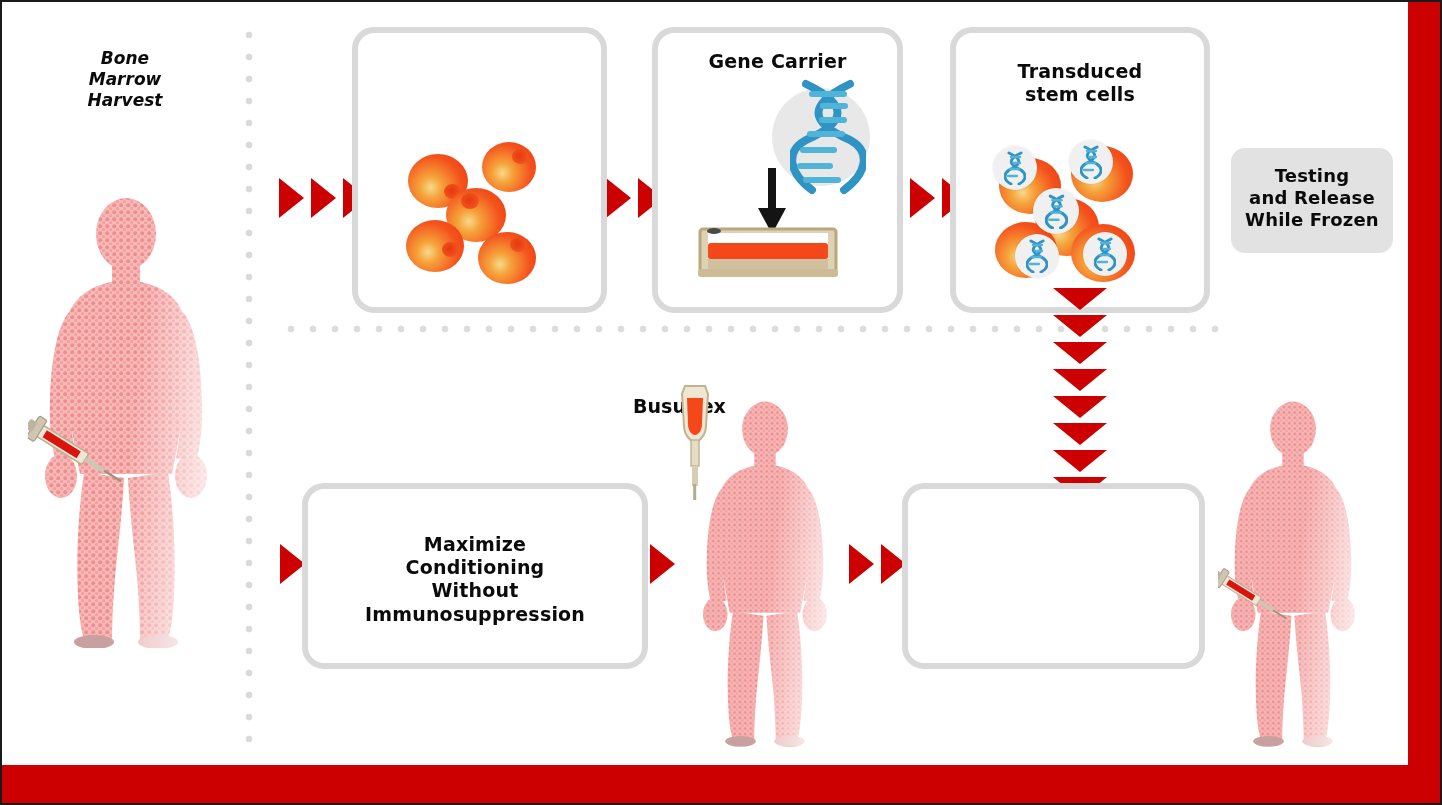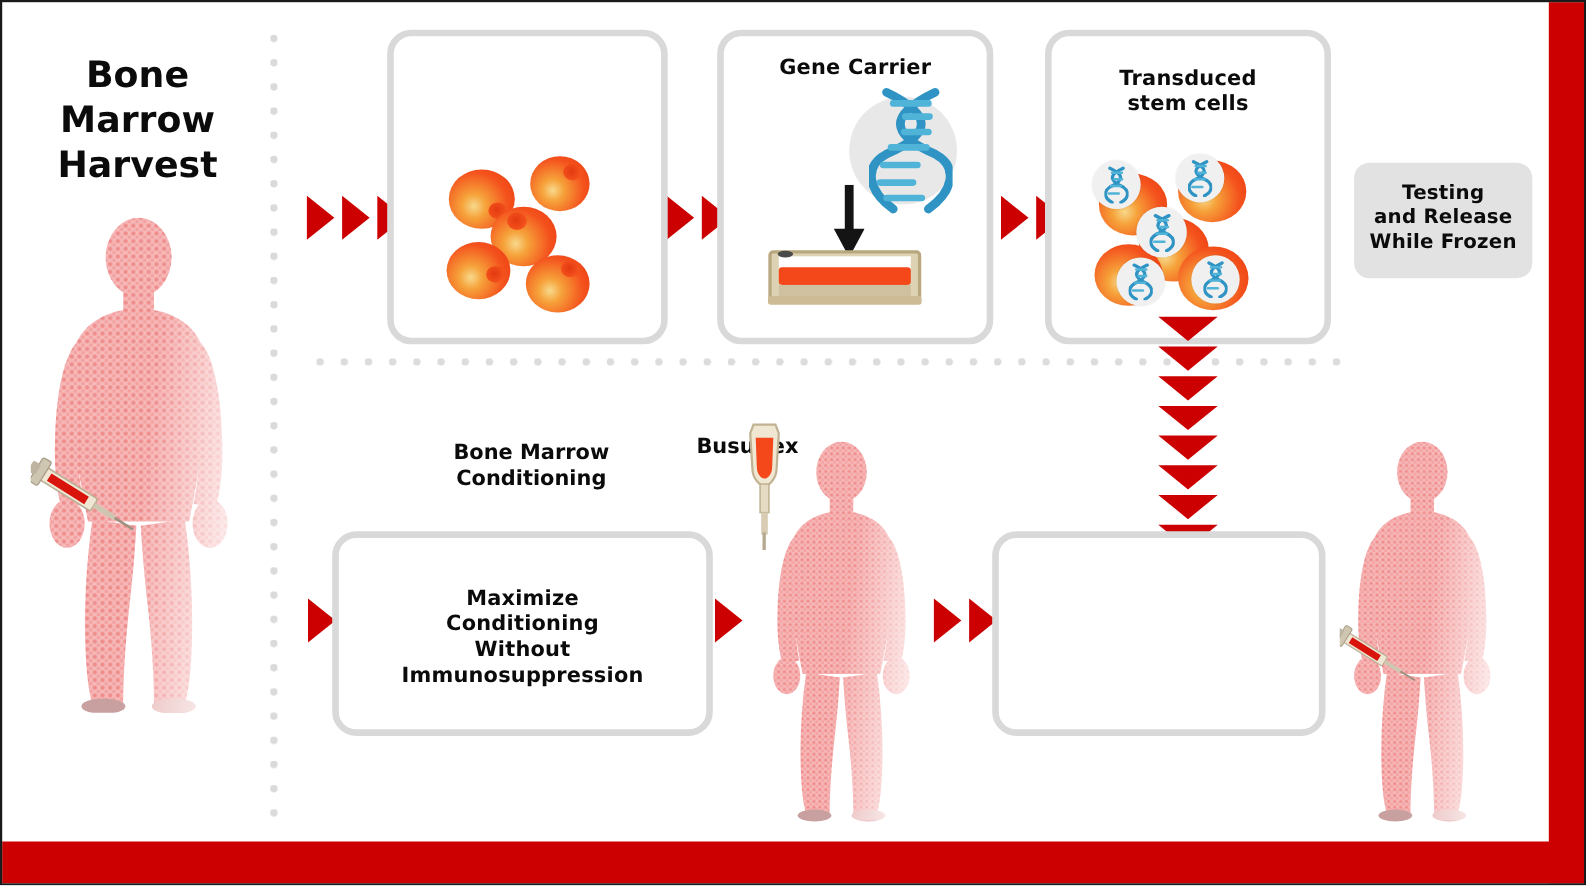--- a/index.html
+++ b/index.html
@@ -126,21 +126,21 @@
 </head>
 <body>
 
 <div id="page">
 
   <div class="frame-white-inner"></div>
 
   <div class="dots-v"></div>
   <div class="dots-h"></div>
 
-  <div class="free-label" style="left:20px;top:48px;width:210px;font-size:33px;white-space:pre-line;">Bone
+  <div class="free-label" style="left:20px;top:48px;width:210px;font-size:17px;white-space:pre-line;font-style:italic;">Bone
 Marrow
 Harvest</div>
 
   <div class="person" style="left:28px;top:196px;">
     <svg width="196" height="452" viewBox="0 0 196 452">
       <defs>
         <pattern id="stip" width="7" height="7" patternUnits="userSpaceOnUse">
           <rect width="7" height="7" fill="#f7b8b8"></rect>
           <circle cx="2.2" cy="2.2" r="2.0" fill="#ef8d8d"></circle>
           <circle cx="5.6" cy="5.6" r="1.7" fill="#f3a0a0"></circle>
@@ -369,22 +369,20 @@
     <div class="chev-d"></div>
     <div class="chev-d"></div>
     <div class="chev-d"></div>
     <div class="chev-d"></div>
     <div class="chev-d"></div>
     <div class="chev-d"></div>
     <div class="chev-d"></div>
     <div class="chev-d"></div>
   </div>
 
-  <div class="free-label" style="left:383px;top:400px;width:200px;font-size:19px;white-space:pre-line;">Bone Marrow
-Conditioning</div>
 
   <div class="free-label" style="left:622px;top:395px;width:115px;font-size:19px;">Busulfex</div>
 
   <div style="position:absolute;left:672px;top:382px;">
     <svg width="46" height="120" viewBox="0 0 46 120">
       <path d="M13 4 L33 4 L36 12 L34 44 C34 54 26 60 23 60 C20 60 12 54 12 44 L10 12 Z" fill="#efe7d2" stroke="#c0b293" stroke-width="2"></path>
       <path d="M15 16 L31 16 L30 42 C30 49 26 53 23 53 C20 53 16 49 16 42 Z" fill="#f4471a"></path>
       <rect x="19" y="58" width="8" height="26" fill="#e6dcc4" stroke="#c0b293" stroke-width="1.4"></rect>
       <rect x="20" y="84" width="6" height="20" fill="#d8cdb2"></rect>
       <rect x="21.2" y="102" width="3" height="16" fill="#b5a98f"></rect>

